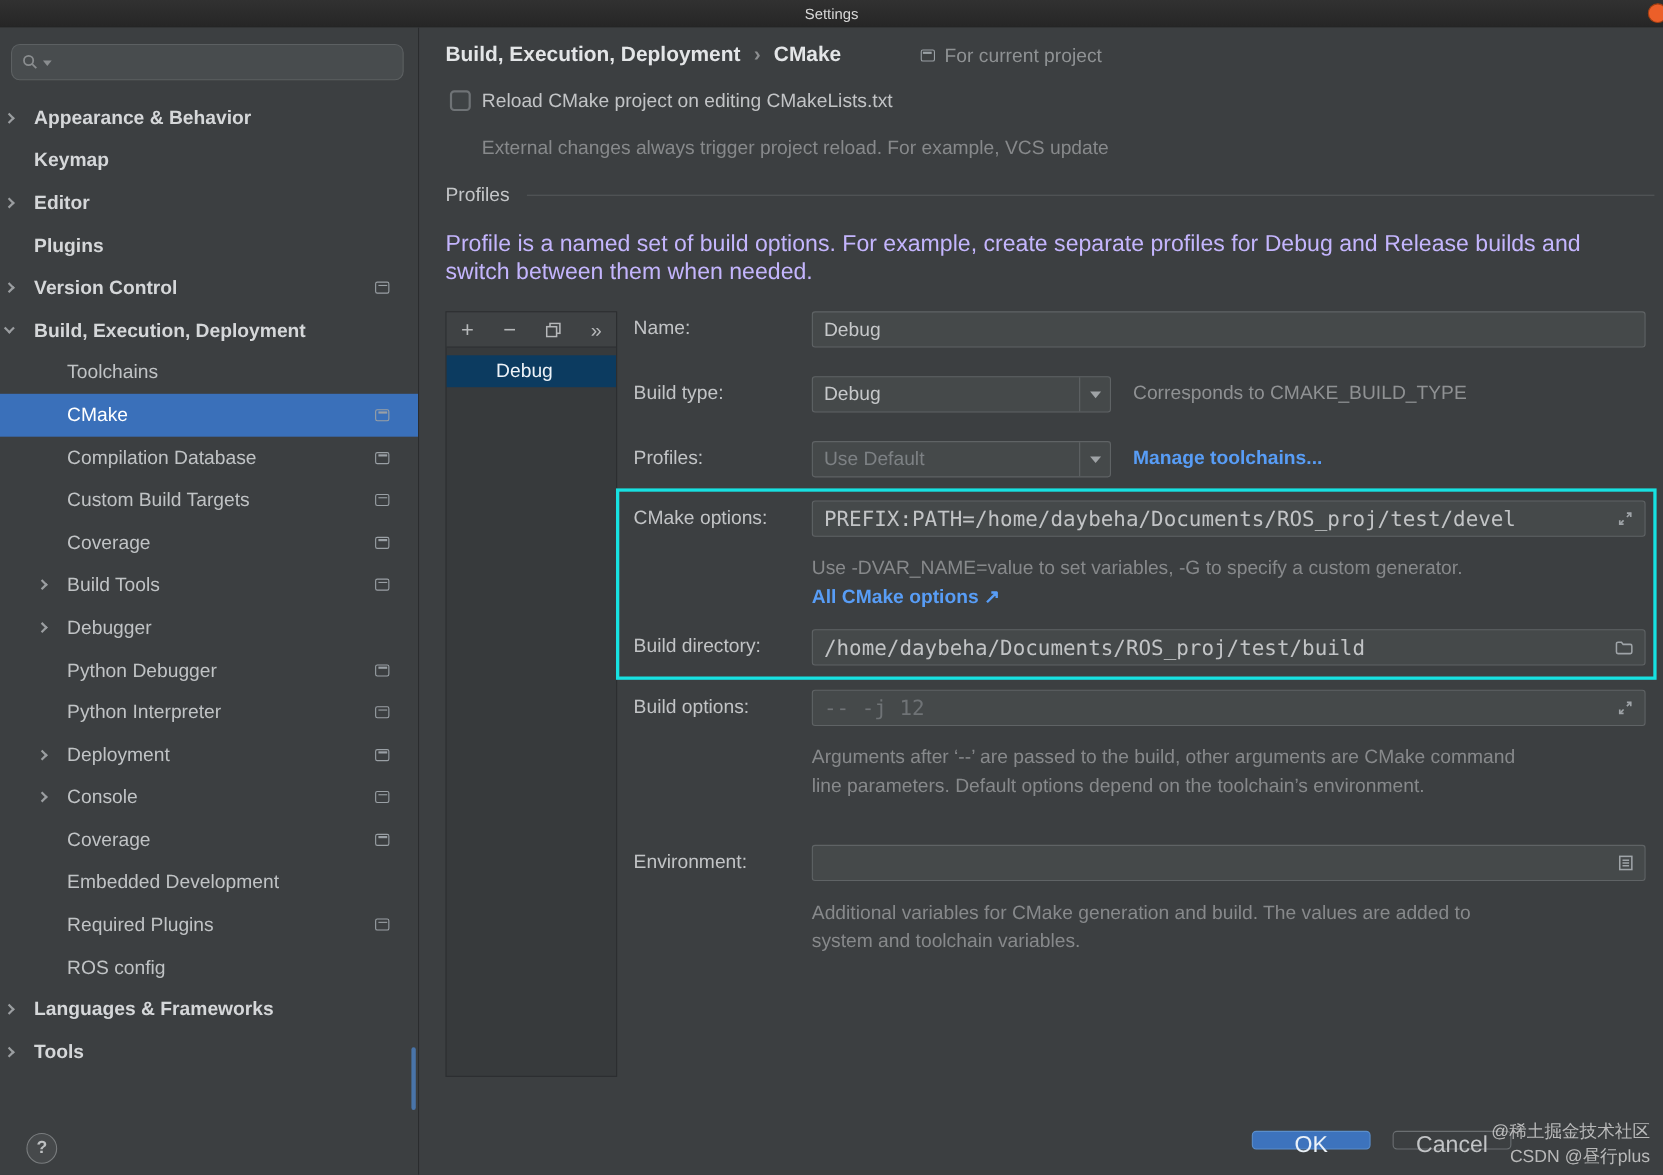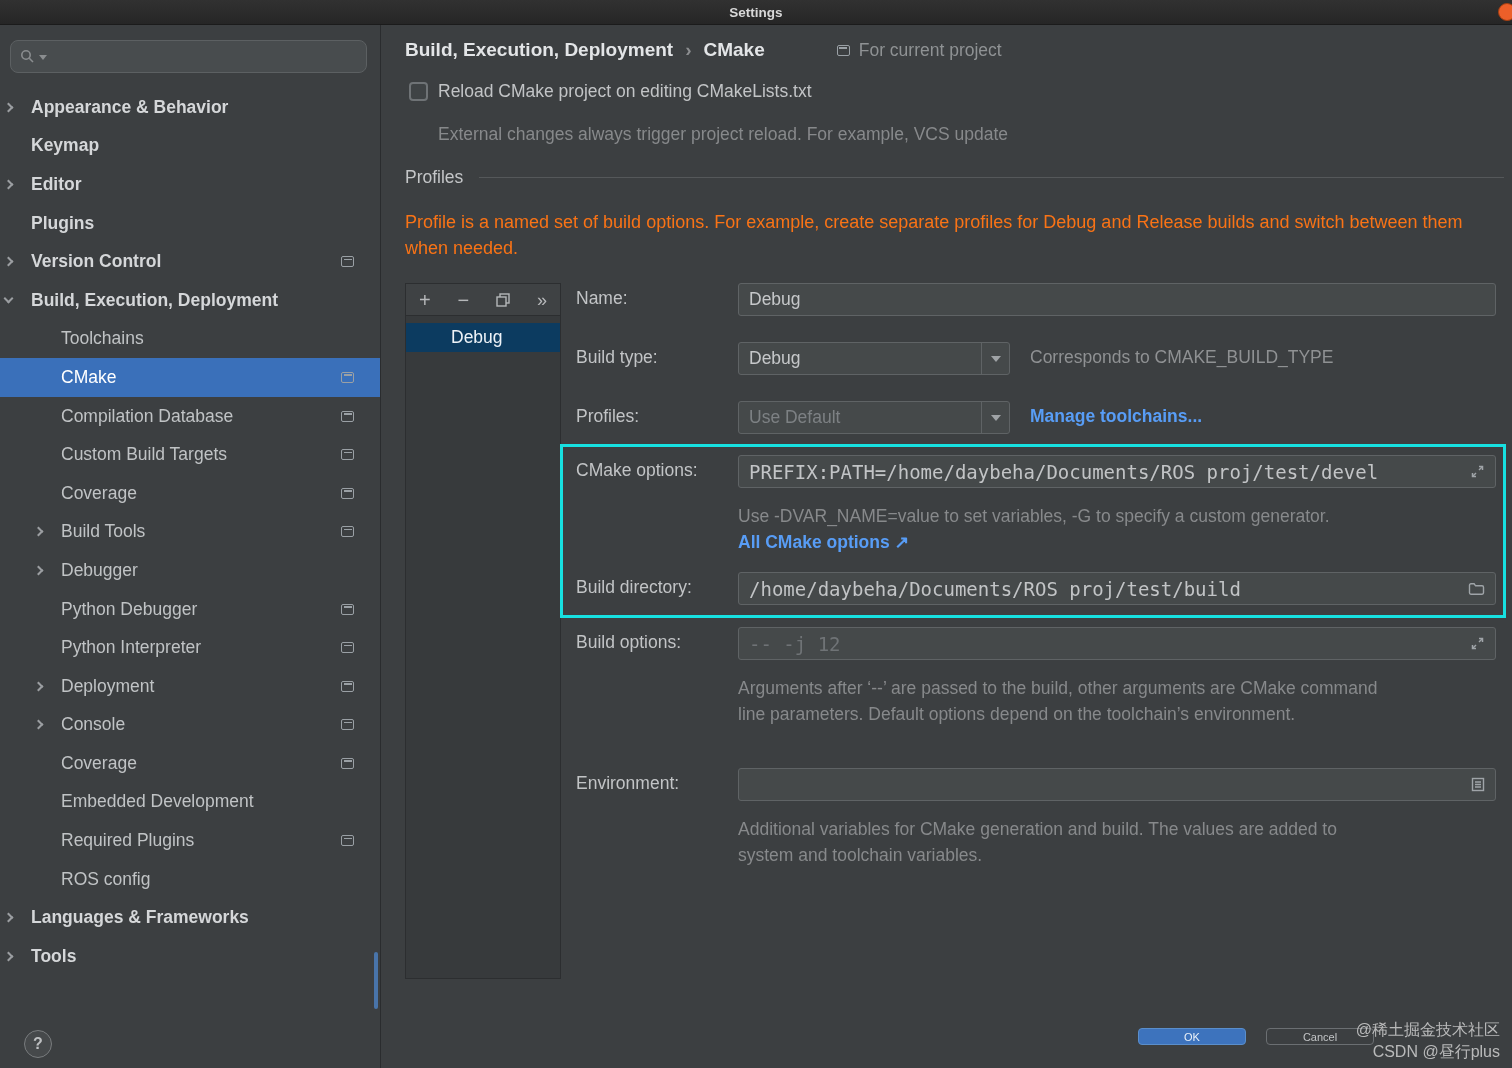--- a/index.html
+++ b/index.html
@@ -10,21 +10,21 @@
     color:#c2c4c6;
     position:relative;
   }
   
   .titlebar {
     position:absolute; left:0; top:0; width:1512px; height:25px;
     background:linear-gradient(#313131,#262626);
     border-bottom:1px solid #1b1b1b;
     display:flex; align-items:center; justify-content:center;
   }
-  .titlebar-title { font-size:13.5px; font-weight:bold; color:#d8d8d8; }
+  .titlebar-title { font-size:13.5px; font-weight:normal; color:#d8d8d8; }
   .close-btn {
     position:absolute; right:-4px; top:3px; width:18px; height:18px;
     border-radius:50%; background:#ec5f29; border:1px solid #a33f12;
   }
   
   .sidebar {
     position:absolute; left:0; top:25px; width:381px; bottom:0;
     background:#3c3f41; border-right:1px solid #2a2c2e;
   }
   .search-box {
@@ -80,21 +80,21 @@
   .checkbox {
     width:19px; height:19px; border:2px solid #6f7376; border-radius:4px;
     background:#3f4345; display:inline-block; cursor:pointer; flex:none;
   }
   .reload-label { margin-left:10px; font-size:17.5px; color:#c2c4c6; }
   .reload-help { position:absolute; left:57px; top:99px; font-size:17.5px; color:#87898b; }
   .section-row { position:absolute; left:24px; right:8px; top:142px; display:flex; align-items:center; }
   .section-title { font-size:17.5px; color:#c4c6c8; }
   .section-rule { flex:1; height:1px; background:#55585a; margin-left:16px; }
   .profiles-desc { position:absolute; left:24px; top:184px; width:1092px;
-    font-size:18px; line-height:26px; color:#f97316; }
+    font-size:21px; line-height:26px; color:#c4b5fd; }
   
   .profiles-panel { position:absolute; left:24px; top:258px; width:156px; height:696px;
     background:#373a3c; border:1px solid #2c2e30; }
   .profiles-toolbar { height:32px; background:#3f4244; border-bottom:1px solid #2c2e30;
     display:flex; align-items:center; justify-content:space-between; padding:0 13px; }
   .tb-btn { color:#b6b8ba; font-size:20px; line-height:1; cursor:pointer; display:flex; align-items:center; }
   .tb-btn.more { font-size:18px; }
   .profiles-list { padding-top:7px; }
   .profile-row { height:29px; display:flex; align-items:center; padding-left:45px;
     font-size:17.5px; color:#c8cacc; cursor:pointer; }
@@ -121,21 +121,21 @@
   .combo-btn { width:28px; border-left:1px solid #5f6365; display:flex; align-items:center; justify-content:center; }
   .tri { width:0; height:0; border-left:5px solid transparent; border-right:5px solid transparent;
     border-top:6px solid #9fa3a6; display:inline-block; }
   .note { position:absolute; left:649px; font-size:17.5px; color:#8f9193; white-space:nowrap; }
   .link { color:#589df6; font-weight:600; font-size:17.5px; cursor:pointer; white-space:nowrap; }
   .helper { position:absolute; left:357px; font-size:17.5px; line-height:26px; color:#87898b; }
   .cyan-box { position:absolute; left:179px; top:419px; width:946px; height:174px;
     border:3px solid #17e1e1; pointer-events:none; z-index:4; }
   
   .btn { position:absolute; width:108px; height:17px; border-radius:4px;
-    font-size:11px; font-family:inherit; cursor:pointer; }
+    font-size:21px; font-family:inherit; cursor:pointer; }
   .btn.ok { left:757px; top:1003px; background:#3d73bd; border:1px solid #5a8ecb; color:#eaf1f8; }
   .btn.cancel { left:885px; top:1003px; background:#3c3f41; border:1px solid #6b6f72; color:#c2c4c6; }
   .watermark { position:absolute; right:12px; top:994px; text-align:right;
     font-size:16px; line-height:22px; color:rgba(212,212,212,.82); z-index:6; pointer-events:none; }
   svg { display:block; }
 </style>
 </head>
 <body>
 
 <div class="titlebar">

